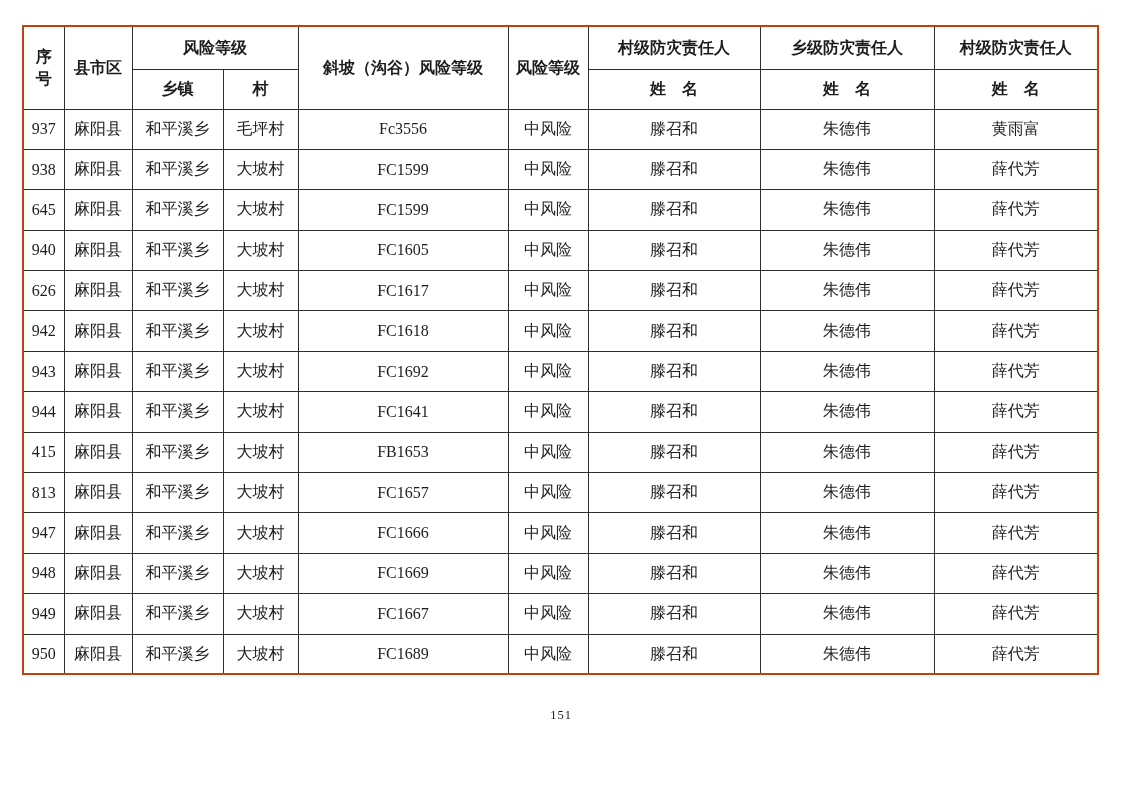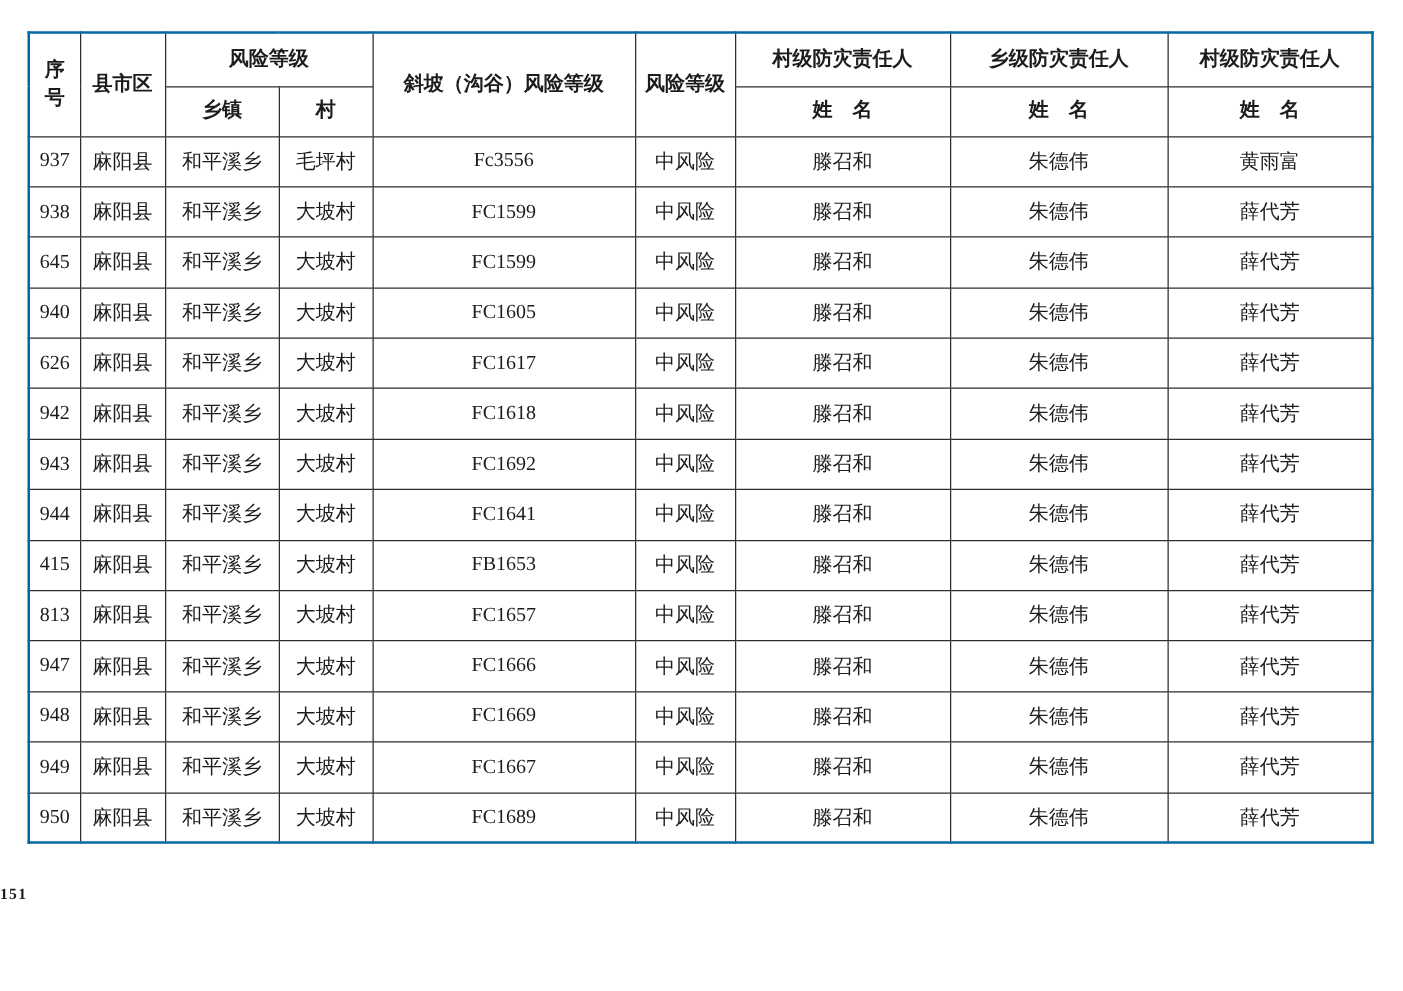--- a/index.html
+++ b/index.html
@@ -14,21 +14,21 @@
     width: 1122px; height: 793px;
     background: #ffffff;
     overflow: hidden;
   }
   table.risk-table {
     position: absolute;
     left: 22px; top: 25px;
     width: 1076px;
     border-collapse: collapse;
     table-layout: fixed;
-    border: 2px solid #0369a1;
+    border: 2px solid #c2410c;
   }
   .risk-table th, .risk-table td {
     border: 1.5px solid #2e2e2e;
     text-align: center;
     vertical-align: middle;
     overflow: hidden;
     padding: 0 2px;
   }
   .risk-table thead th {
     font-weight: bold;
@@ -45,22 +45,23 @@
   .vwrap {
     display: inline-block;
     width: 1.1em;
     line-height: 1.35;
     word-break: break-all;
   }
   .page-number {
     position: absolute;
     left: 0; top: 708px;
     width: 1122px;
+    text-align: center;
     font-size: 12.5px;
-    font-weight: bold;
+    font-weight: normal;
     letter-spacing: 1px;
   }
 </style>
 </head>
 <body>
 
 <div class="page">
   <table class="risk-table">
     <colgroup>
       <col style="width:41px">

